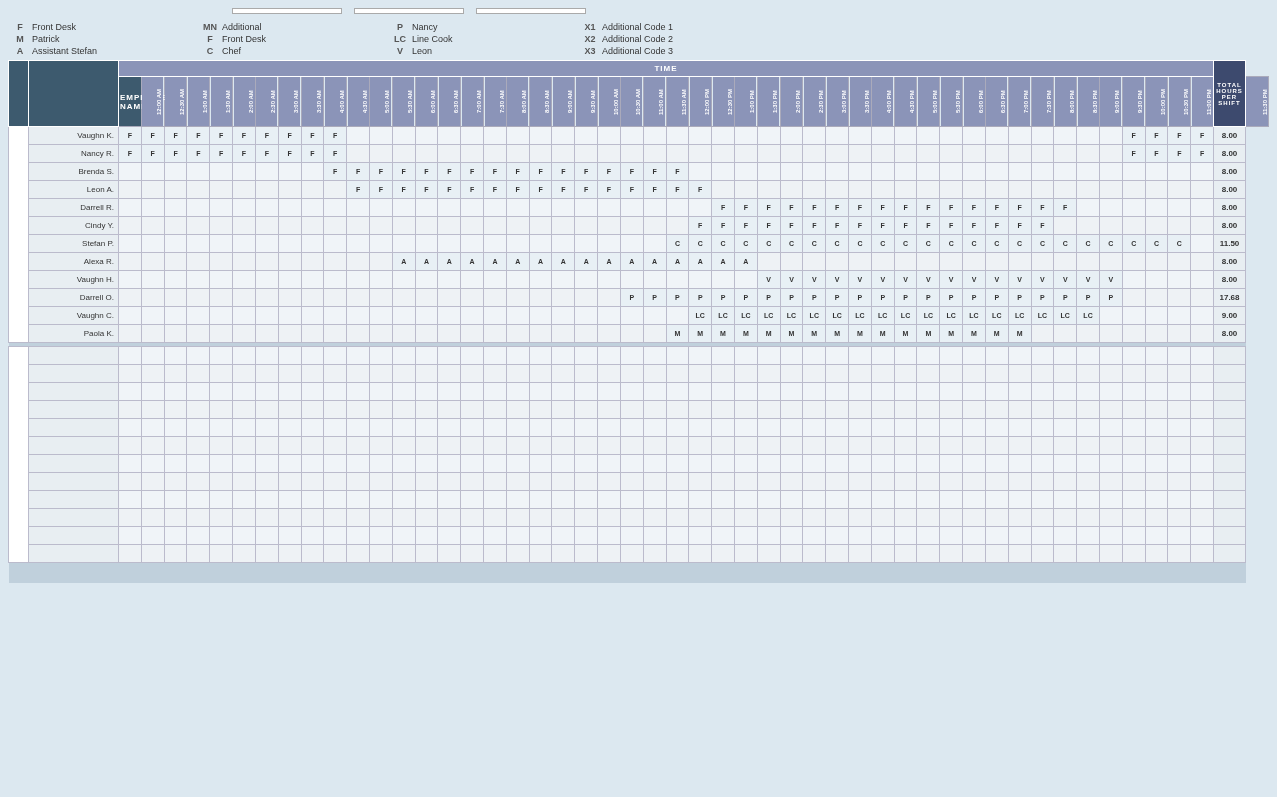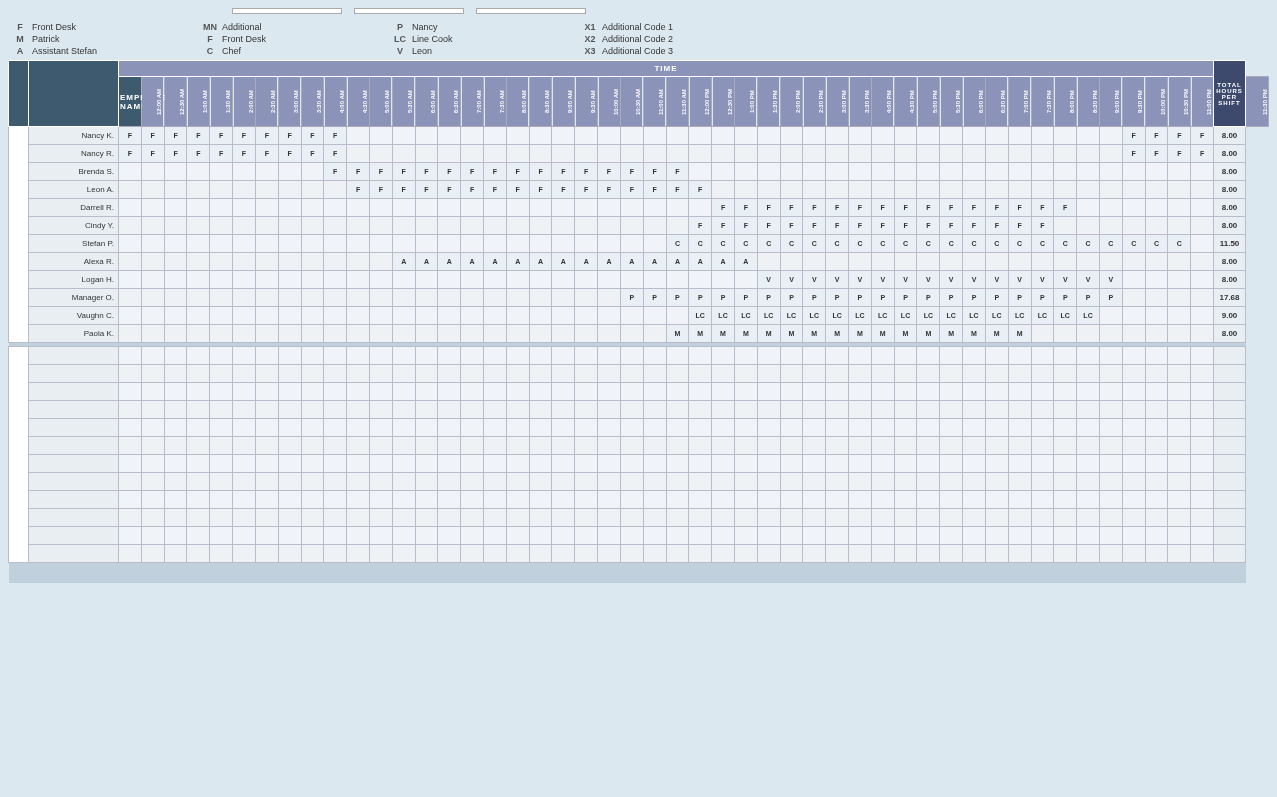--- a/index.html
+++ b/index.html
@@ -357,21 +357,21 @@
           <th style="width: 18px; min-width: 15px;">9:30 PM</th>
           <th style="width: 18px; min-width: 15px;">10:00 PM</th>
           <th style="width: 18px; min-width: 15px;">10:30 PM</th>
           <th style="width: 18px; min-width: 15px;">11:00 PM</th>
           <th style="width: 18px; min-width: 15px;">11:30 PM</th>
         </tr>
       </thead>
       <tbody>
         <tr class="data-row">
           <td rowspan="12" class="day-label-cell " style="writing-mode: vertical-rl; transform: rotate(180deg); font-size: 8px; font-weight: bold; color: white; text-align: center; padding: 2px; line-height: 1.2;">SUNDAY<br>May 1, 2016</td>
-          <td class="emp-name-cell">Nancy K.</td>
+          <td class="emp-name-cell">Vaughn K.</td>
           <td class="slot-filled">F</td>
           <td class="slot-filled">F</td>
           <td class="slot-filled">F</td>
           <td class="slot-filled">F</td>
           <td class="slot-filled">F</td>
           <td class="slot-filled">F</td>
           <td class="slot-filled">F</td>
           <td class="slot-filled">F</td>
           <td class="slot-filled">F</td>
           <td class="slot-filled">F</td>
@@ -773,21 +773,21 @@
           <td class="empty-slot" style="background: rgb(238, 242, 245);"></td>
           <td class="empty-slot" style="background: rgb(238, 242, 245);"></td>
           <td class="empty-slot" style="background: rgb(238, 242, 245);"></td>
           <td class="empty-slot" style="background: rgb(238, 242, 245);"></td>
           <td class="empty-slot" style="background: rgb(238, 242, 245);"></td>
           <td class="empty-slot" style="background: rgb(238, 242, 245);"></td>
           <td class="empty-slot" style="background: rgb(238, 242, 245);"></td>
           <td class="total-cell">8.00</td>
         </tr>
         <tr class="data-row">
-          <td class="emp-name-cell">Logan H.</td>
+          <td class="emp-name-cell">Vaughn H.</td>
           <td class="empty-slot" style="background: rgb(240, 244, 248);"></td>
           <td class="empty-slot" style="background: rgb(240, 244, 248);"></td>
           <td class="empty-slot" style="background: rgb(240, 244, 248);"></td>
           <td class="empty-slot" style="background: rgb(240, 244, 248);"></td>
           <td class="empty-slot" style="background: rgb(240, 244, 248);"></td>
           <td class="empty-slot" style="background: rgb(240, 244, 248);"></td>
           <td class="empty-slot" style="background: rgb(240, 244, 248);"></td>
           <td class="empty-slot" style="background: rgb(240, 244, 248);"></td>
           <td class="empty-slot" style="background: rgb(240, 244, 248);"></td>
           <td class="empty-slot" style="background: rgb(240, 244, 248);"></td>
@@ -825,21 +825,21 @@
           <td class="slot-filled">V</td>
           <td class="slot-filled">V</td>
           <td class="slot-filled">V</td>
           <td class="empty-slot" style="background: rgb(240, 244, 248);"></td>
           <td class="empty-slot" style="background: rgb(240, 244, 248);"></td>
           <td class="empty-slot" style="background: rgb(240, 244, 248);"></td>
           <td class="empty-slot" style="background: rgb(240, 244, 248);"></td>
           <td class="total-cell">8.00</td>
         </tr>
         <tr class="data-row">
-          <td class="emp-name-cell">Manager O.</td>
+          <td class="emp-name-cell">Darrell O.</td>
           <td class="empty-slot" style="background: rgb(238, 242, 245);"></td>
           <td class="empty-slot" style="background: rgb(238, 242, 245);"></td>
           <td class="empty-slot" style="background: rgb(238, 242, 245);"></td>
           <td class="empty-slot" style="background: rgb(238, 242, 245);"></td>
           <td class="empty-slot" style="background: rgb(238, 242, 245);"></td>
           <td class="empty-slot" style="background: rgb(238, 242, 245);"></td>
           <td class="empty-slot" style="background: rgb(238, 242, 245);"></td>
           <td class="empty-slot" style="background: rgb(238, 242, 245);"></td>
           <td class="empty-slot" style="background: rgb(238, 242, 245);"></td>
           <td class="empty-slot" style="background: rgb(238, 242, 245);"></td>

